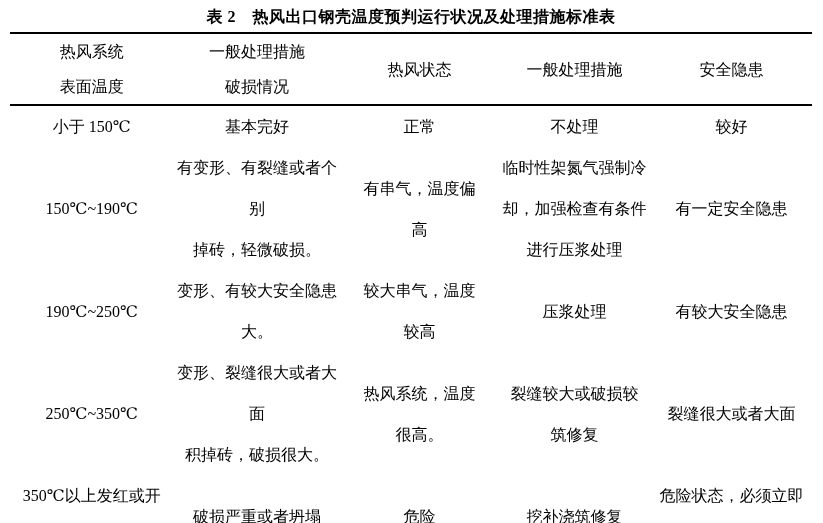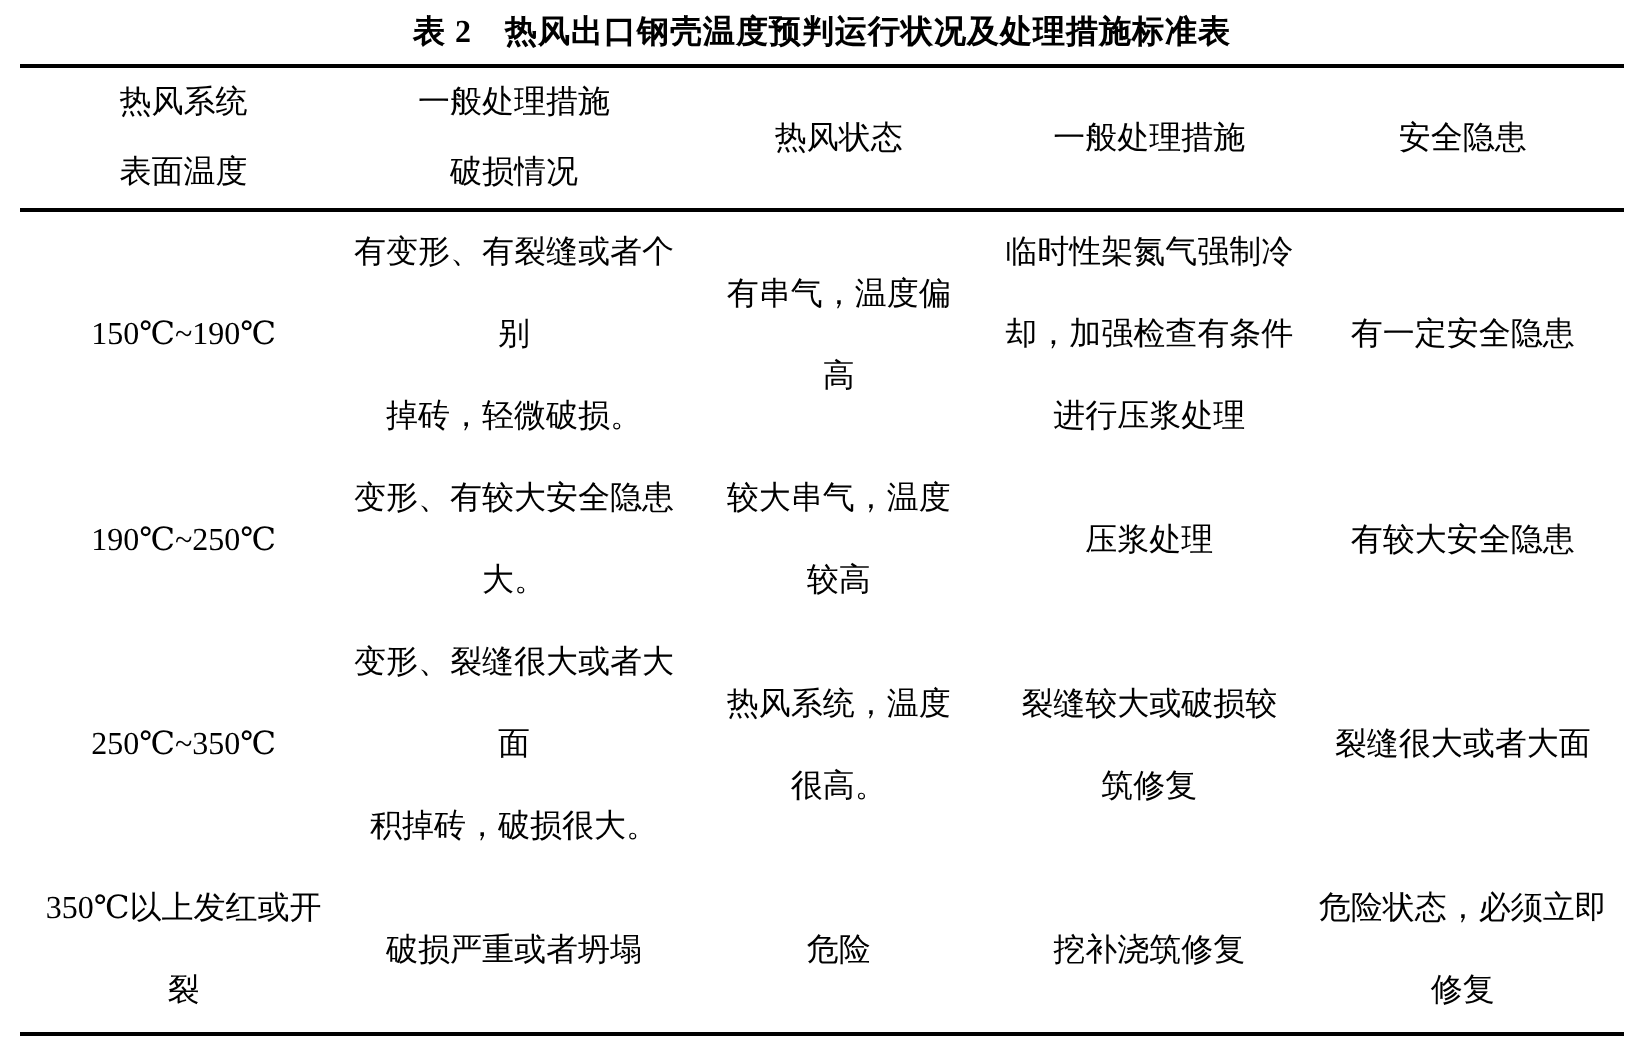--- a/index.html
+++ b/index.html
@@ -77,20 +77,27 @@
 表面温度</th>
         <th>一般处理措施
 破损情况</th>
         <th>热风状态</th>
         <th>一般处理措施</th>
         <th>安全隐患</th>
       </tr>
     </thead>
     <tbody>
       <tr>
+        <td>小于 150℃</td>
+        <td>基本完好</td>
+        <td>正常</td>
+        <td>不处理</td>
+        <td>较好</td>
+      </tr>
+      <tr>
         <td>150℃~190℃</td>
         <td>有变形、有裂缝或者个别
 掉砖，轻微破损。</td>
         <td>有串气，温度偏
 高</td>
         <td>临时性架氮气强制冷
 却，加强检查有条件
 进行压浆处理</td>
         <td>有一定安全隐患</td>
       </tr>

